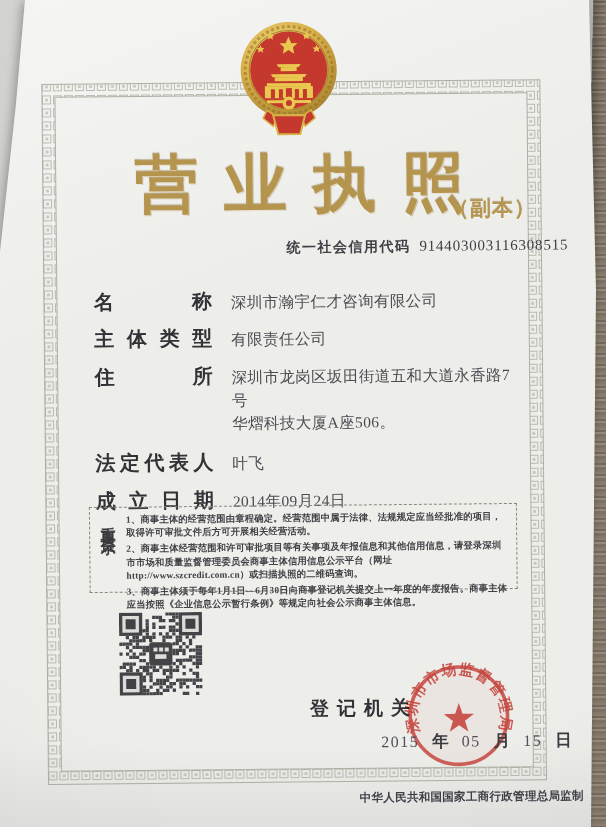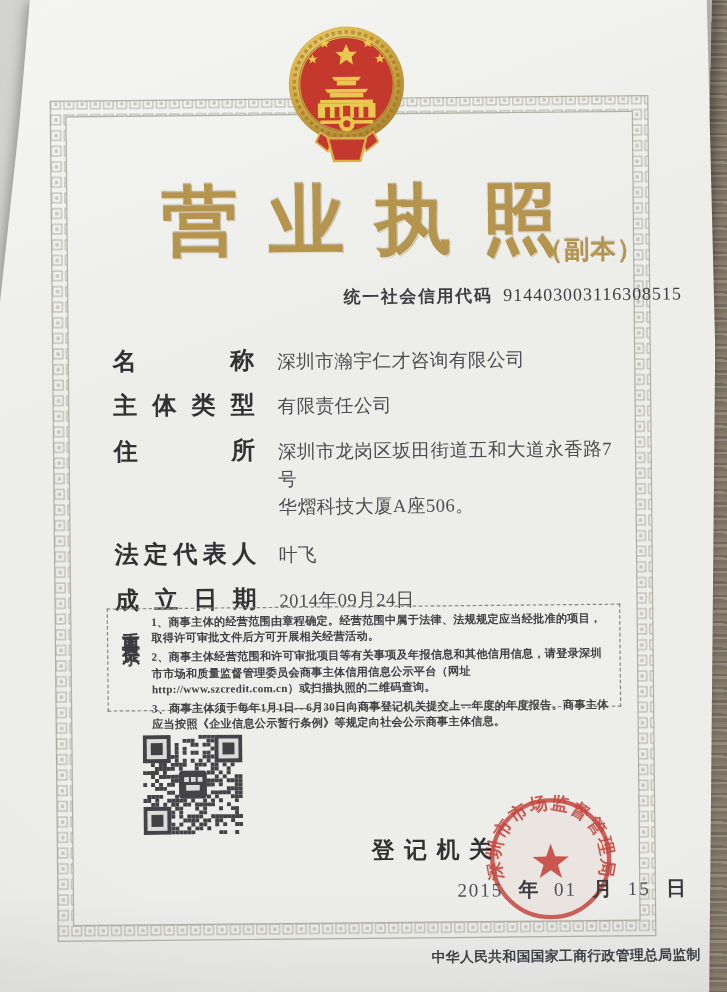--- a/index.html
+++ b/index.html
@@ -401,21 +401,21 @@
           <circle cx="52" cy="55" r="46" fill="rgba(200,60,50,0.04)"></circle>
           <text font-size="14" font-weight="bold" fill="#bf3a31" opacity=".88" letter-spacing="1.5" font-family="Liberation Sans, sans-serif">
             <textPath href="#sealArc" startOffset="50%" text-anchor="middle">深圳市市场监督管理局</textPath>
           </text>
           <polygon fill="#c23a31" opacity=".9" points="52,43 55.5,53.1 66.3,53.4 57.7,59.9 60.8,70.1 52,64 43.2,70.1 46.3,59.9 37.7,53.4 48.5,53.1"></polygon>
         </svg>
 
         <div class="date-line">
           <span class="date-num">2015</span>
           <span class="date-unit">年</span>
-          <span class="date-num">01</span>
+          <span class="date-num">05</span>
           <span class="date-unit">月</span>
           <span class="date-num">15</span>
           <span class="date-unit">日</span>
         </div>
 
         <div class="footer">中华人民共和国国家工商行政管理总局监制</div>
 
       </div>
     </div>
   </div>

